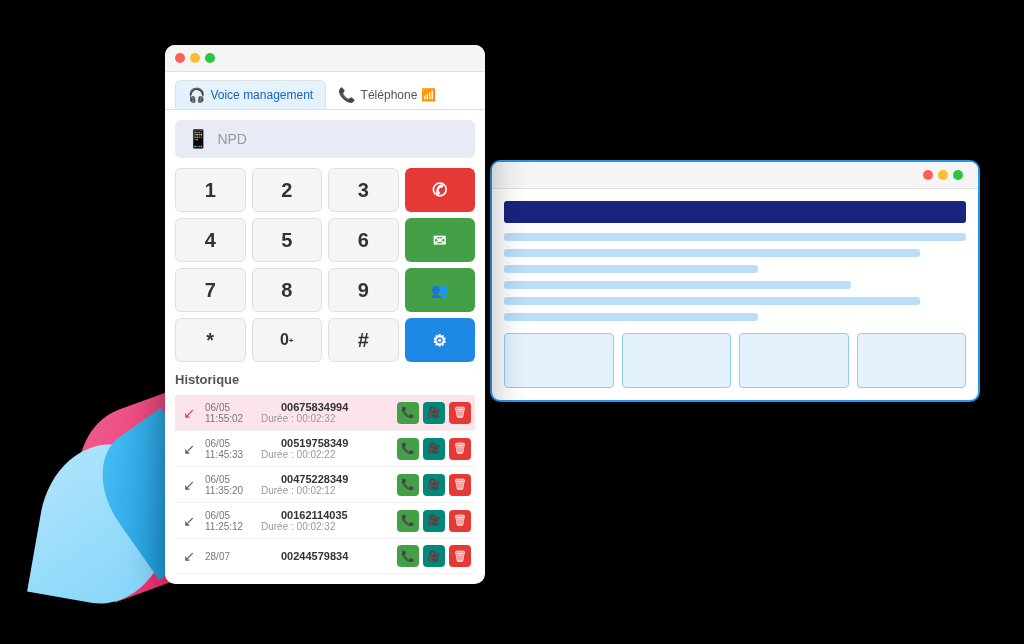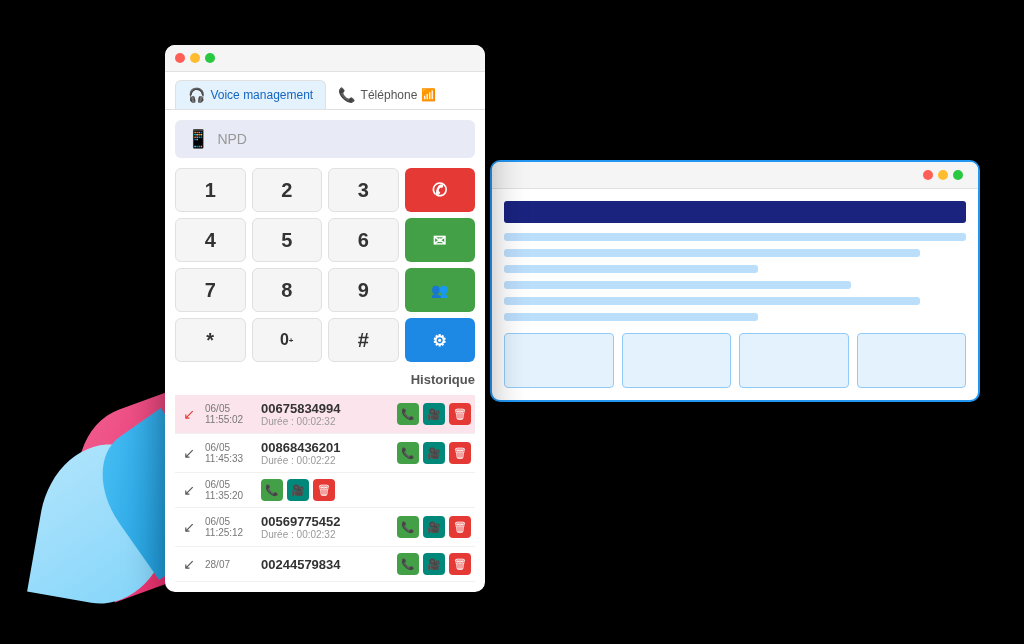--- a/index.html
+++ b/index.html
@@ -166,21 +166,21 @@
     }
     .dialpad-btn.action-blue {
       background: #1e88e5;
       color: #fff;
       border: none;
       font-size: 16px;
     }
 
     
     .history-title {
-      text-align: right;
+      text-align: left;
       font-size: 13px;
       color: #555;
       margin-bottom: 8px;
       font-weight: 600;
     }
     .history-list { }
     .history-item {
       display: flex;
       align-items: center;
       padding: 6px 4px;
@@ -205,21 +205,22 @@
       color: #777;
       font-size: 10px;
       margin-right: 6px;
     }
     .call-number-col {
       flex: 1;
     }
     .call-number {
       font-weight: 600;
       color: #333;
-      font-size: 13px;
+      font-size: 11px;
+      margin-left: 20px;
     }
     .call-duration {
       color: #999;
       font-size: 10px;
     }
     .call-actions {
       display: flex;
       align-items: center;
       gap: 4px;
     }
@@ -362,51 +363,55 @@
         </div>
       </div>
 
       <div class="history-item">
         <span class="call-icon received">↙</span>
         <div class="call-time-col">
           <span>06/05</span>
           <span>11:45:33</span>
         </div>
         <div class="call-number-col">
-          <div class="call-number">00868436201</div>
+          <div class="call-number">00519758349</div>
           <div class="call-duration">Durée : 00:02:22</div>
         </div>
         <div class="call-actions">
           <div class="call-action-btn green">📞</div>
           <div class="call-action-btn teal">🎥</div>
           <div class="call-action-btn red">🗑</div>
         </div>
       </div>
 
       <div class="history-item">
         <span class="call-icon received">↙</span>
         <div class="call-time-col">
           <span>06/05</span>
           <span>11:35:20</span>
         </div>
+        <div class="call-number-col">
+          <div class="call-number">00475228349</div>
+          <div class="call-duration">Durée : 00:02:12</div>
+        </div>
         <div class="call-actions">
           <div class="call-action-btn green">📞</div>
           <div class="call-action-btn teal">🎥</div>
           <div class="call-action-btn red">🗑</div>
         </div>
       </div>
 
       <div class="history-item">
         <span class="call-icon received">↙</span>
         <div class="call-time-col">
           <span>06/05</span>
           <span>11:25:12</span>
         </div>
         <div class="call-number-col">
-          <div class="call-number">00569775452</div>
+          <div class="call-number">00162114035</div>
           <div class="call-duration">Durée : 00:02:32</div>
         </div>
         <div class="call-actions">
           <div class="call-action-btn green">📞</div>
           <div class="call-action-btn teal">🎥</div>
           <div class="call-action-btn red">🗑</div>
         </div>
       </div>
 
       <div class="history-item">

